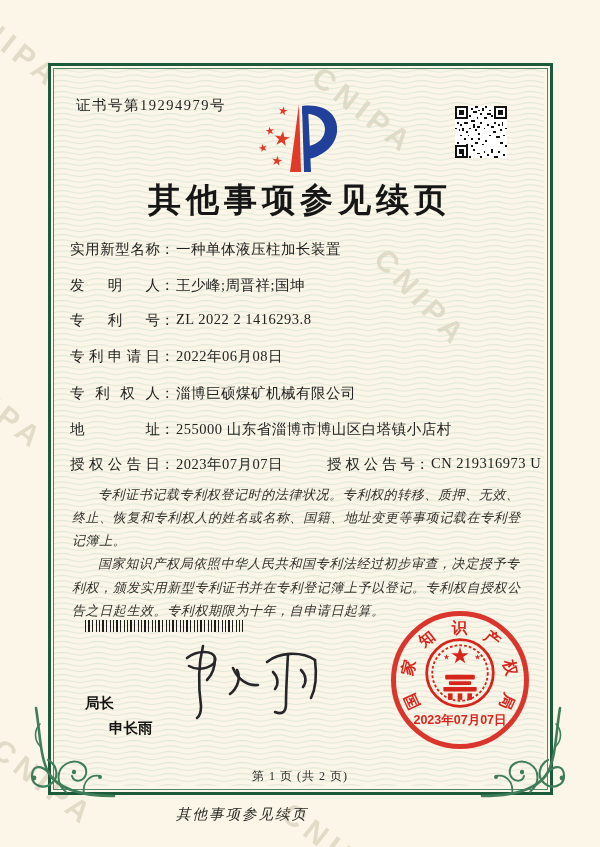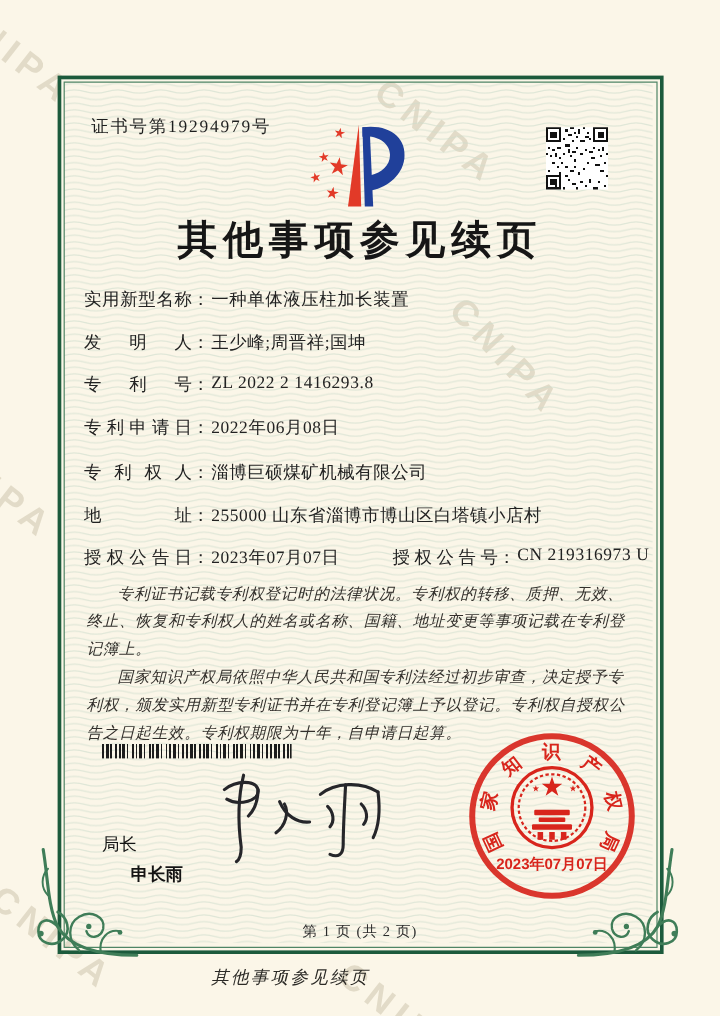--- a/index.html
+++ b/index.html
@@ -37,21 +37,21 @@
   .legal p{margin:0;text-indent:2em;}
 
   .barcode{position:absolute;left:85px;top:620px;width:158px;height:12px;
     background:repeating-linear-gradient(90deg,
       #1c1c1c 0 1.5px, transparent 1.5px 3px,
       #1c1c1c 3px 5.5px, transparent 5.5px 7px,
       #1c1c1c 7px 8px, transparent 8px 11px,
       #1c1c1c 11px 12.5px, transparent 12.5px 14px);}
 
   .dir-title{position:absolute;left:85px;top:694px;font-size:14.5px;color:#141414;
-             font-family:"Liberation Sans","DejaVu Sans",sans-serif;font-weight:400;}
+             font-family:"Liberation Sans","DejaVu Sans",sans-serif;font-weight:700;}
   .dir-name{position:absolute;left:85px;top:719px;font-size:14.5px;color:#141414;
             font-family:"Liberation Sans","DejaVu Sans",sans-serif;font-weight:600;margin-left:24px;}
   .signature{position:absolute;left:175px;top:636px;}
 
   .seal{position:absolute;left:391px;top:611px;width:138px;height:138px;z-index:4;}
   .seal-ring{position:absolute;left:0;top:0;width:128px;height:128px;border:5px solid rgba(215,37,28,.92);
              border-radius:50%;}
   .seal-char{position:absolute;width:17px;height:17px;font-size:15.5px;font-weight:700;color:#d8251c;
              text-align:center;line-height:17px;font-family:"Liberation Sans","DejaVu Sans",sans-serif;}
   .seal-date{position:absolute;left:0;top:101px;width:138px;text-align:center;font-size:12.5px;

